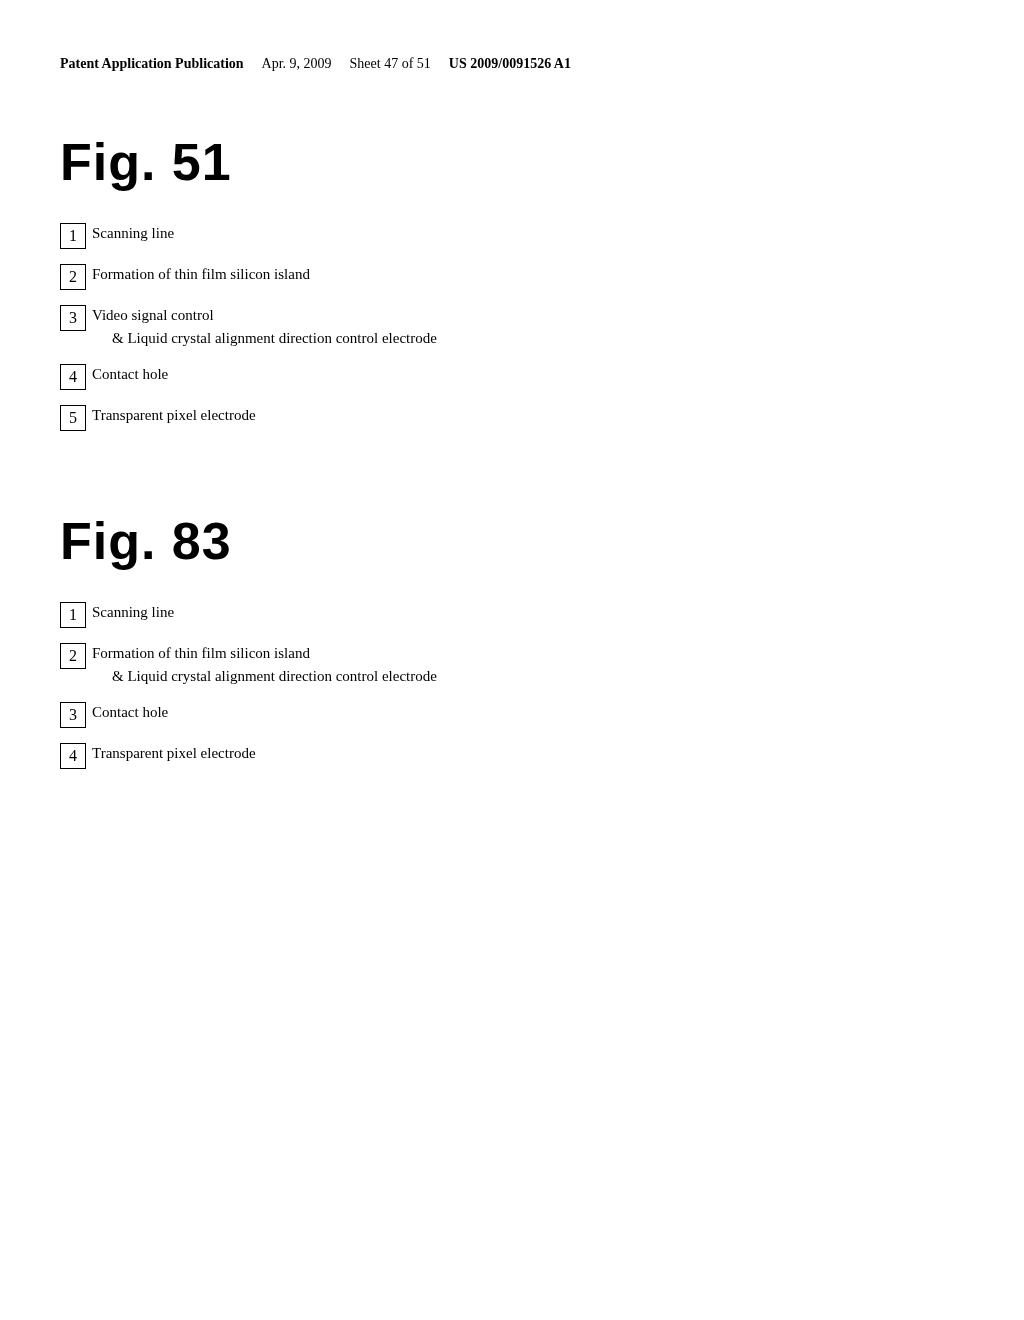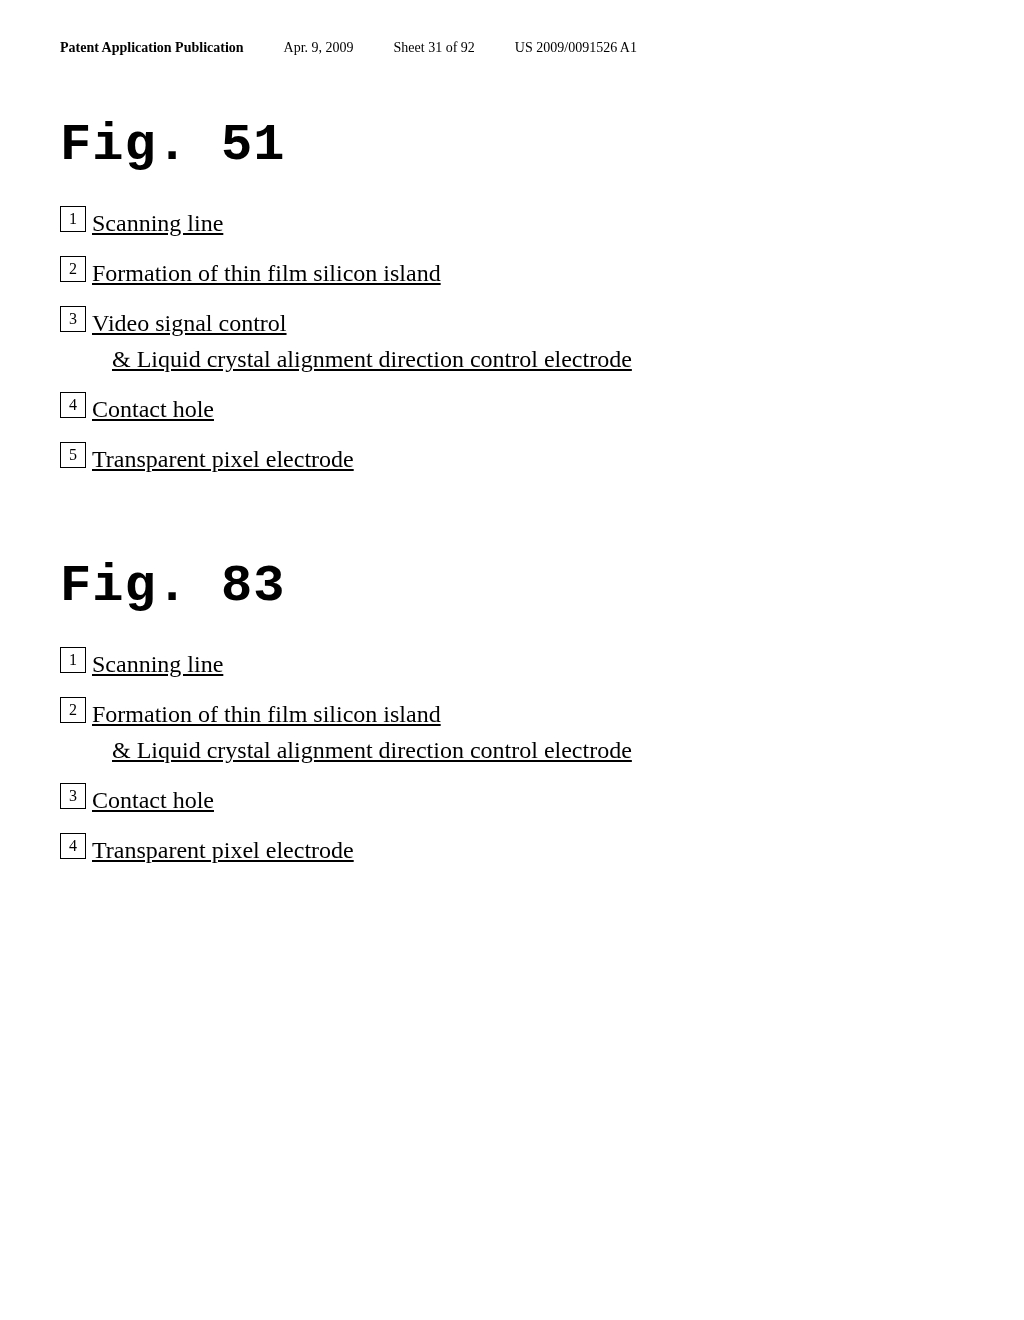--- a/index.html
+++ b/index.html
@@ -21,51 +21,53 @@
       width: 1024px;
       min-height: 1320px;
       background: #ffffff;
       padding: 40px 60px;
     }
 
     .header {
       display: flex;
       flex-direction: row;
       align-items: baseline;
-      gap: 40px;
+      gap: 18px;
       border-bottom: none;
       margin-bottom: 60px;
       font-size: 14px;
     }
 
     .header-pub {
       font-weight: bold;
       font-size: 14px;
     }
 
     .header-date {
       font-size: 14px;
+      margin-top: 16px;
     }
 
     .header-sheet {
       font-size: 14px;
     }
 
     .header-patent {
       font-size: 14px;
+      font-weight: bold;
     }
 
     .figure-section {
       margin-bottom: 80px;
     }
 
     .figure-title {
       font-size: 52px;
       font-weight: bold;
-      font-family: Liberation Mono, monospace;
+      font-family: Liberation Sans, sans-serif;
       margin-bottom: 30px;
       letter-spacing: 1px;
     }
 
     .legend-list {
       list-style: none;
       padding: 0;
       margin: 0;
     }
 
@@ -84,39 +86,38 @@
       height: 26px;
       text-align: center;
       line-height: 24px;
       font-size: 16px;
       margin-right: 6px;
       flex-shrink: 0;
       margin-top: 1px;
     }
 
     .legend-item .legend-text {
-      font-size: 24px;
+      font-size: 15px;
       line-height: 1.5;
-      text-decoration: underline;
     }
 
     .legend-item .legend-text .indent-line {
       display: block;
       padding-left: 0px;
     }
   </style>
 </head>
 <body>
 
 <div class="page">
 
   <div class="header">
     <span class="header-pub">Patent Application Publication</span>
     <span class="header-date">Apr. 9, 2009</span>
-    <span class="header-sheet">Sheet 31 of 92</span>
+    <span class="header-sheet">Sheet 47 of 51</span>
     <span class="header-patent">US 2009/0091526 A1</span>
   </div>
 
   <div id="figures-container">
   <div class="figure-section">
         <div class="figure-title">Fig. 51</div>
         <ul class="legend-list">
           <li class="legend-item">
             <span class="number-box">1</span>
             <span class="legend-text">

